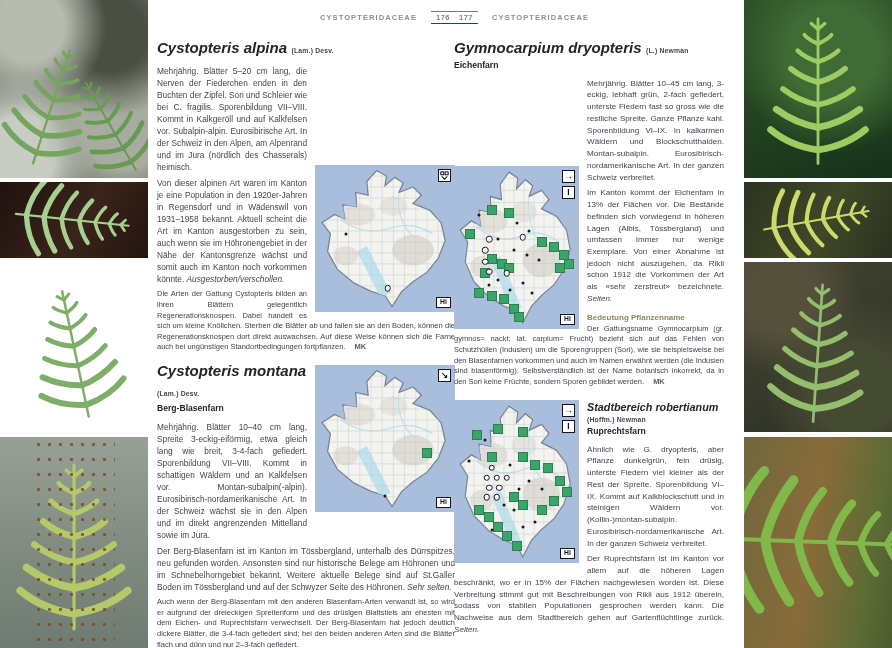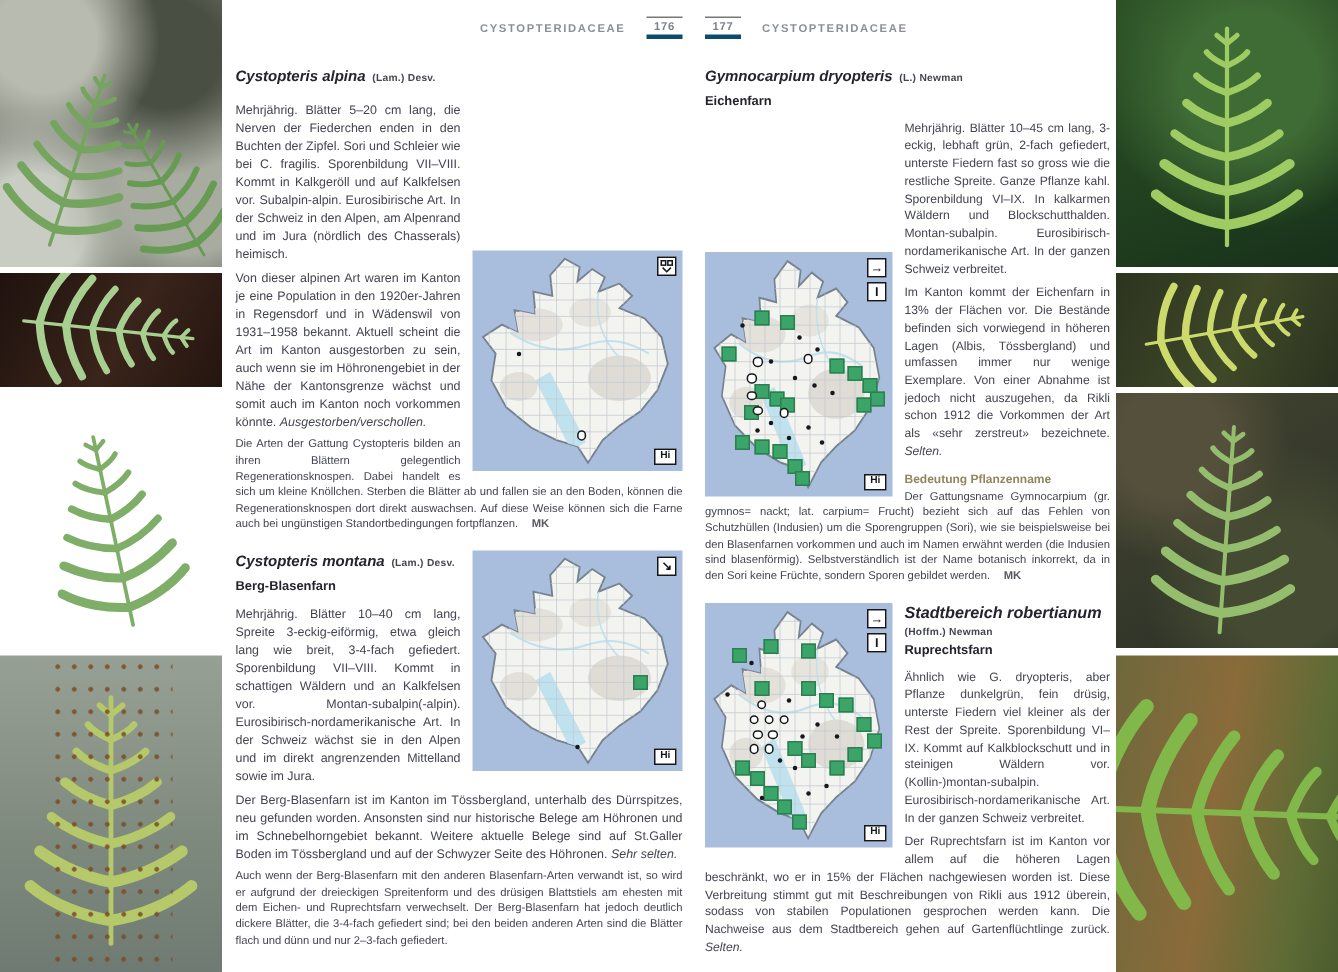--- a/index.html
+++ b/index.html
@@ -35,28 +35,28 @@
   .ph-r2{top:182px;height:76px;background:linear-gradient(115deg,#2c3420,#3f4827 55%,#2a3220);}
   .ph-r3{top:262px;height:170px;background:
      radial-gradient(circle at 25% 20%, #55503c 0 20%, transparent 45%),
      radial-gradient(circle at 75% 75%, #454a32 0 25%, transparent 55%),
      linear-gradient(150deg,#43452f,#32362a 70%,#2a2d22);}
   .ph-r4{top:437px;height:211px;background:linear-gradient(100deg,#6f683c,#8a6b3a 45%,#5d6b35 80%,#4d5c2e);}
 
   
   .page{position:absolute;top:0;height:464px;}
   .page-left{left:157px;width:298px;}
-  .page-right{left:470px;width:270px;}
+  .page-right{left:454px;width:270px;}
 
   .pagehead{display:flex;align-items:center;gap:14px;margin-top:11px;
             font-size:7.5px;letter-spacing:1.1px;color:#8b9097;font-weight:bold;}
   .page-left .pagehead{justify-content:flex-end;}
-  .pagenum{border-top:1px solid #777;border-bottom:3px solid #0c4a6e;padding:1px 5px;color:#7d838b;letter-spacing:.5px;}
-
-  .sp-name{font-size:10px;font-weight:bold;font-style:italic;color:#23242c;}
+  .pagenum{border-top:1px solid #777;border-bottom:1px solid #0c4a6e;padding:1px 5px;color:#7d838b;letter-spacing:.5px;}
+
+  .sp-name{font-size:15px;font-weight:bold;font-style:italic;color:#23242c;}
   .sp-auth{font-size:6.8px;font-weight:bold;font-style:normal;color:#43454f;letter-spacing:.2px;}
   .sp-common{font-size:8.6px;font-weight:bold;color:#23242c;margin-top:2px;}
   .titleblock{margin:14px 0 7px 0;line-height:1.25;}
 
   p.body{font-size:8.3px;line-height:1.45;text-align:justify;margin:0 0 4px 0;}
   .page-right p.body{font-size:8.1px;}
   .status{font-style:italic;}
   .sect-h{font-size:8px;font-weight:bold;color:#8f875e;margin:8px 0 2px 0;}
   .sect-t{font-size:7.5px;line-height:1.42;text-align:justify;margin:0;}
   .mk{font-weight:bold;color:#5a5c64;margin-left:9px;font-size:7.5px;}

